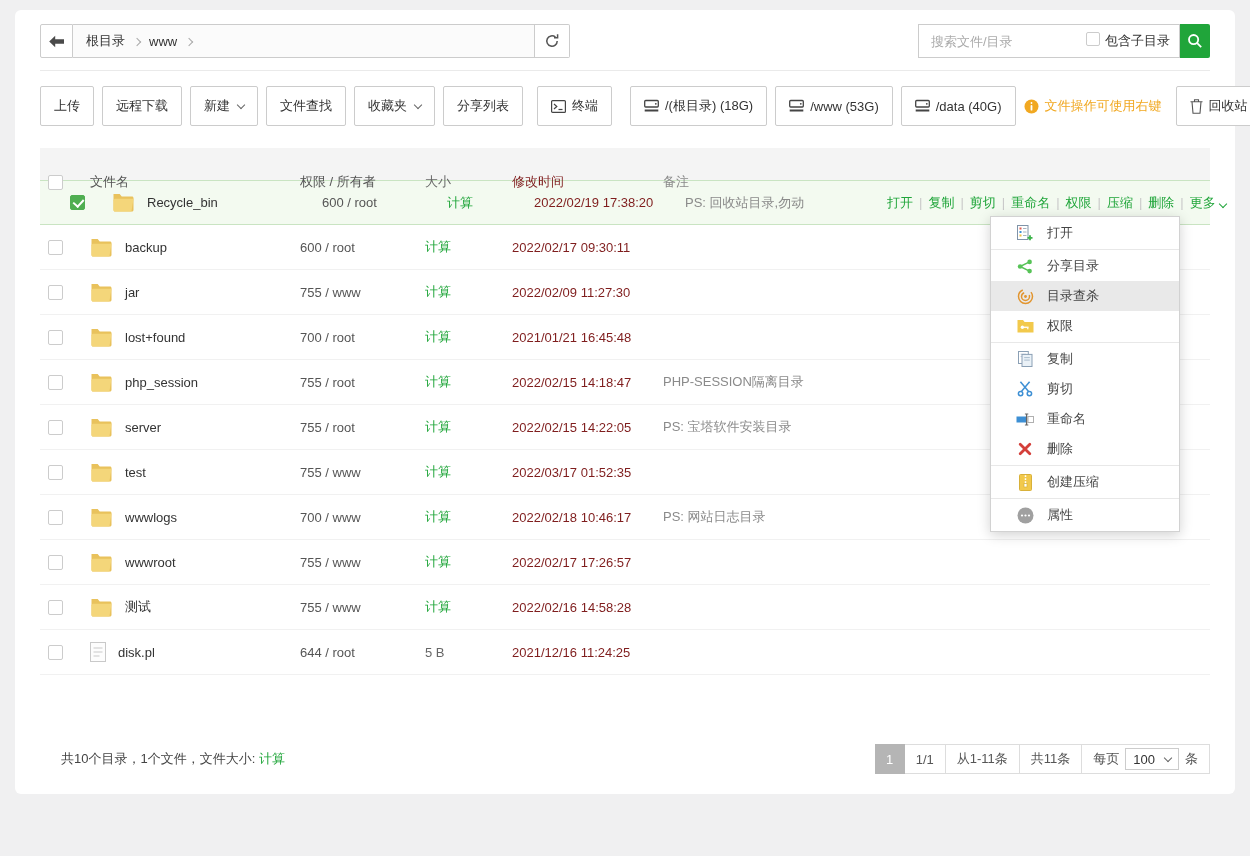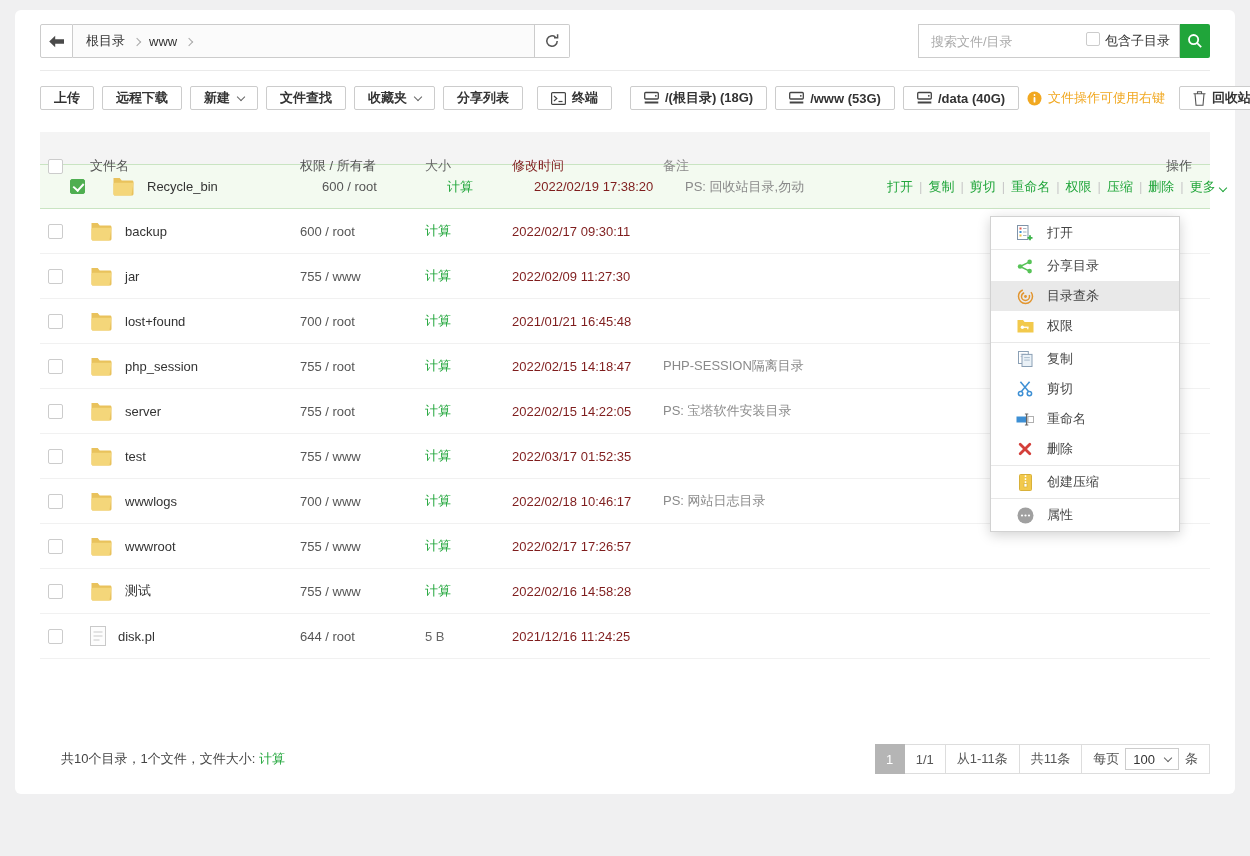--- a/index.html
+++ b/index.html
@@ -42,22 +42,22 @@
   .cbx.checked { background:#4fae51; border-color:#4fae51; }
   .cbx.checked::after { content:''; position:absolute; left:4px; top:1px; width:5px; height:8px;
     border-right:2px solid #fff; border-bottom:2px solid #fff; transform:rotate(42deg); }
   .search-btn { width:30px; background:#20a53a; display:flex; align-items:center; justify-content:center;
     cursor:pointer; border-radius:0 2px 2px 0; }
 
   .topbar-divider { margin-top:12px; border-bottom:1px solid #eaeaea; }
 
   
   .toolbar { display:flex; align-items:center; margin-top:15px; gap:8px; }
-  .tb-btn { height:24px; border:1px solid #ccc; border-radius:2px; background:#fff; padding:0 13px;
-    display:flex; align-items:center; gap:6px; color:#333; cursor:pointer; white-space:nowrap;font-weight:bold; }
+  .tb-btn { height:40px; border:1px solid #ccc; border-radius:2px; background:#fff; padding:0 13px;
+    display:flex; align-items:center; gap:6px; color:#333; cursor:pointer; white-space:nowrap; }
   .chev { width:6px; height:6px; border-right:1.5px solid currentColor; border-bottom:1.5px solid currentColor;
     transform:rotate(45deg); display:inline-block; margin-top:-3px; margin-left:2px; color:#666; }
   .hint { margin-left:auto; color:#f1a821; display:flex; align-items:center; gap:6px; margin-right:6px; white-space:nowrap; }
 
   
   .ftable { margin-top:22px; }
   .thead { display:flex; align-items:center; height:32px; background:#f4f4f4; color:#555; }
   .trow { display:flex; align-items:center; height:45px; border-bottom:1px solid #f1f1f1; }
   .trow.selected { background:#f3faf0; border-top:1px solid #c9e4c2; border-bottom:1px solid #c9e4c2;padding-left:22px; }
   .c-check { width:50px; padding-left:8px; display:flex; align-items:center; flex:none; }
@@ -234,21 +234,20 @@
   <div class="ftable">
     <div class="thead">
       <div class="c-check">
           <span class="cbx"></span>
         </div>
       <div class="c-name">文件名</div>
       <div class="c-perm">权限 / 所有者</div>
       <div class="c-size">大小</div>
       <div class="c-mtime">修改时间</div>
       <div class="c-note">备注</div>
-      <div class="c-actions">操作</div>
     </div>
     <div>
         <div class="trow selected">
     <div class="c-check">
             <span class="cbx checked"></span>
           </div>
     <div class="c-name">
       <span class="icon f-icon">
               <svg width="23" height="19" viewBox="0 0 23 19">
                 <path d="M1.5 1h6.2l2 2.4h10.3c.8 0 1.5.7 1.5 1.5V17c0 .8-.7 1.5-1.5 1.5H3c-.8 0-1.5-.7-1.5-1.5V1z" fill="#e9c25c"></path>

